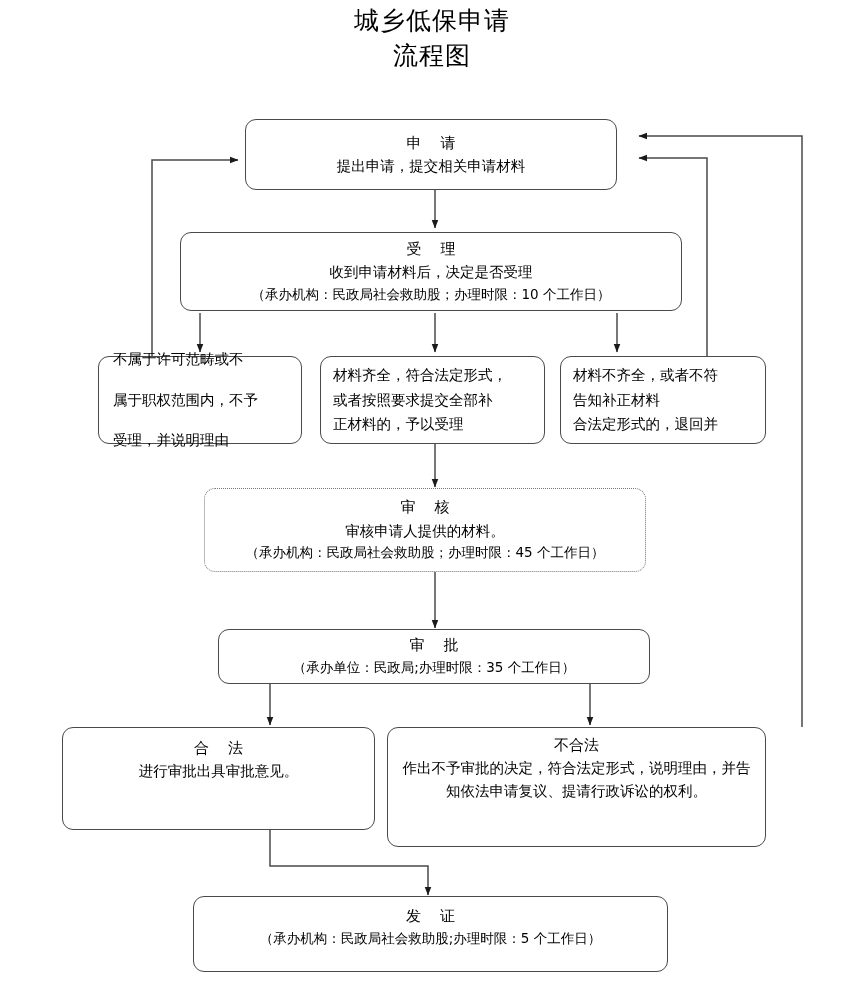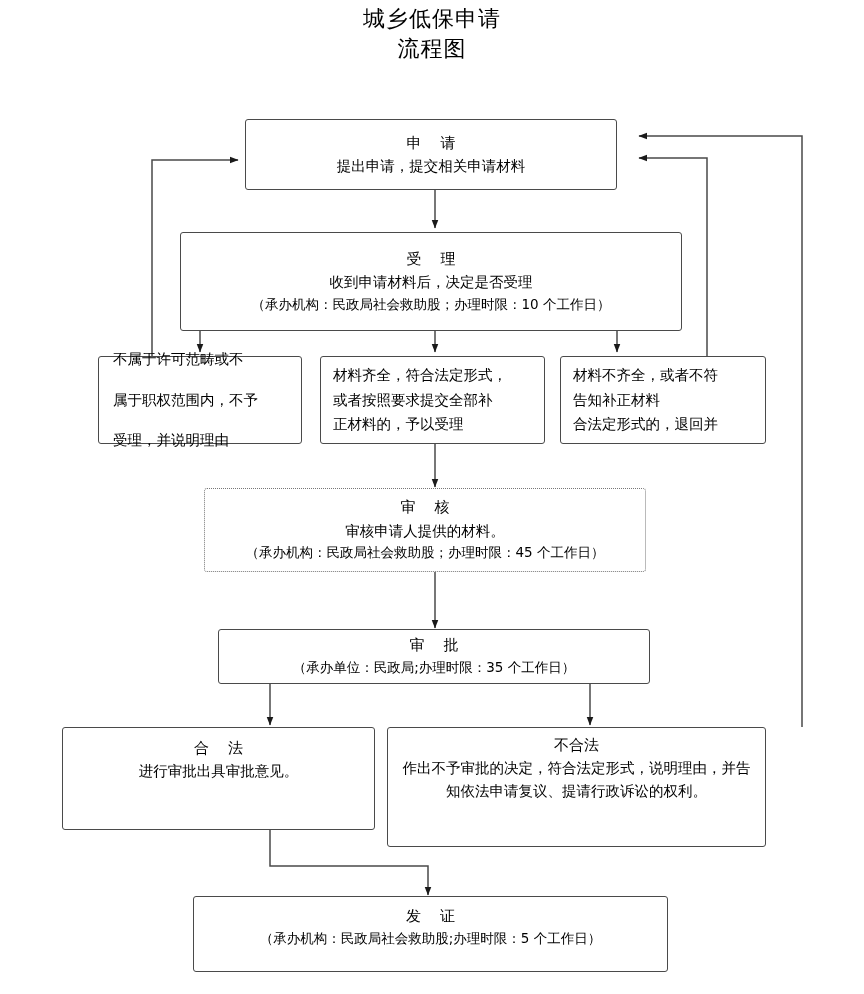--- a/index.html
+++ b/index.html
@@ -31,32 +31,32 @@
   
   .title-block {
     position: absolute;
     left: 0;
     top: 4px;
     width: 864px;
     text-align: center;
     line-height: 1.38;
   }
   .title-line {
-    font-size: 22px;
+    font-size: 25px;
     letter-spacing: 1px;
     color: #000;
     font-weight: normal;
   }
 
   
   .node {
     position: absolute;
     box-sizing: border-box;
     border: 1.3px solid #4a4a4a;
-    border-radius: 3px;
+    border-radius: 11px;
     background: #ffffff;
     display: flex;
     flex-direction: column;
     justify-content: center;
     align-items: center;
     padding: 3px 8px;
     z-index: 3;
   }
   .node.dotted {
     border-style: dotted;
@@ -130,21 +130,21 @@
       <path d="M802,727 L802,136 L639,136" marker-end="url(#ah)"></path>
 
     </g>
   </svg>
 
   <div class="node" style="left:245px; top:119px; width:372px; height:71px;">
     <div class="hd">申  请</div>
     <div class="ln">提出申请，提交相关申请材料</div>
   </div>
 
-  <div class="node" style="left:180px; top:232px; width:502px; height:99px;">
+  <div class="node" style="left:180px; top:232px; width:502px; height:79px;">
     <div class="hd">受  理</div>
     <div class="ln">收到申请材料后，决定是否受理</div>
     <div class="ln meta">（承办机构：民政局社会救助股；办理时限：10 个工作日）</div>
   </div>
 
   <div class="node" style="left:98px; top:356px; width:204px; height:88px; align-items:flex-start; padding-left:14px; padding-right:10px;gap:16px;">
     <div class="ln left">不属于许可范畴或不</div>
     <div class="ln left">属于职权范围内，不予</div>
     <div class="ln left">受理，并说明理由</div>
   </div>

